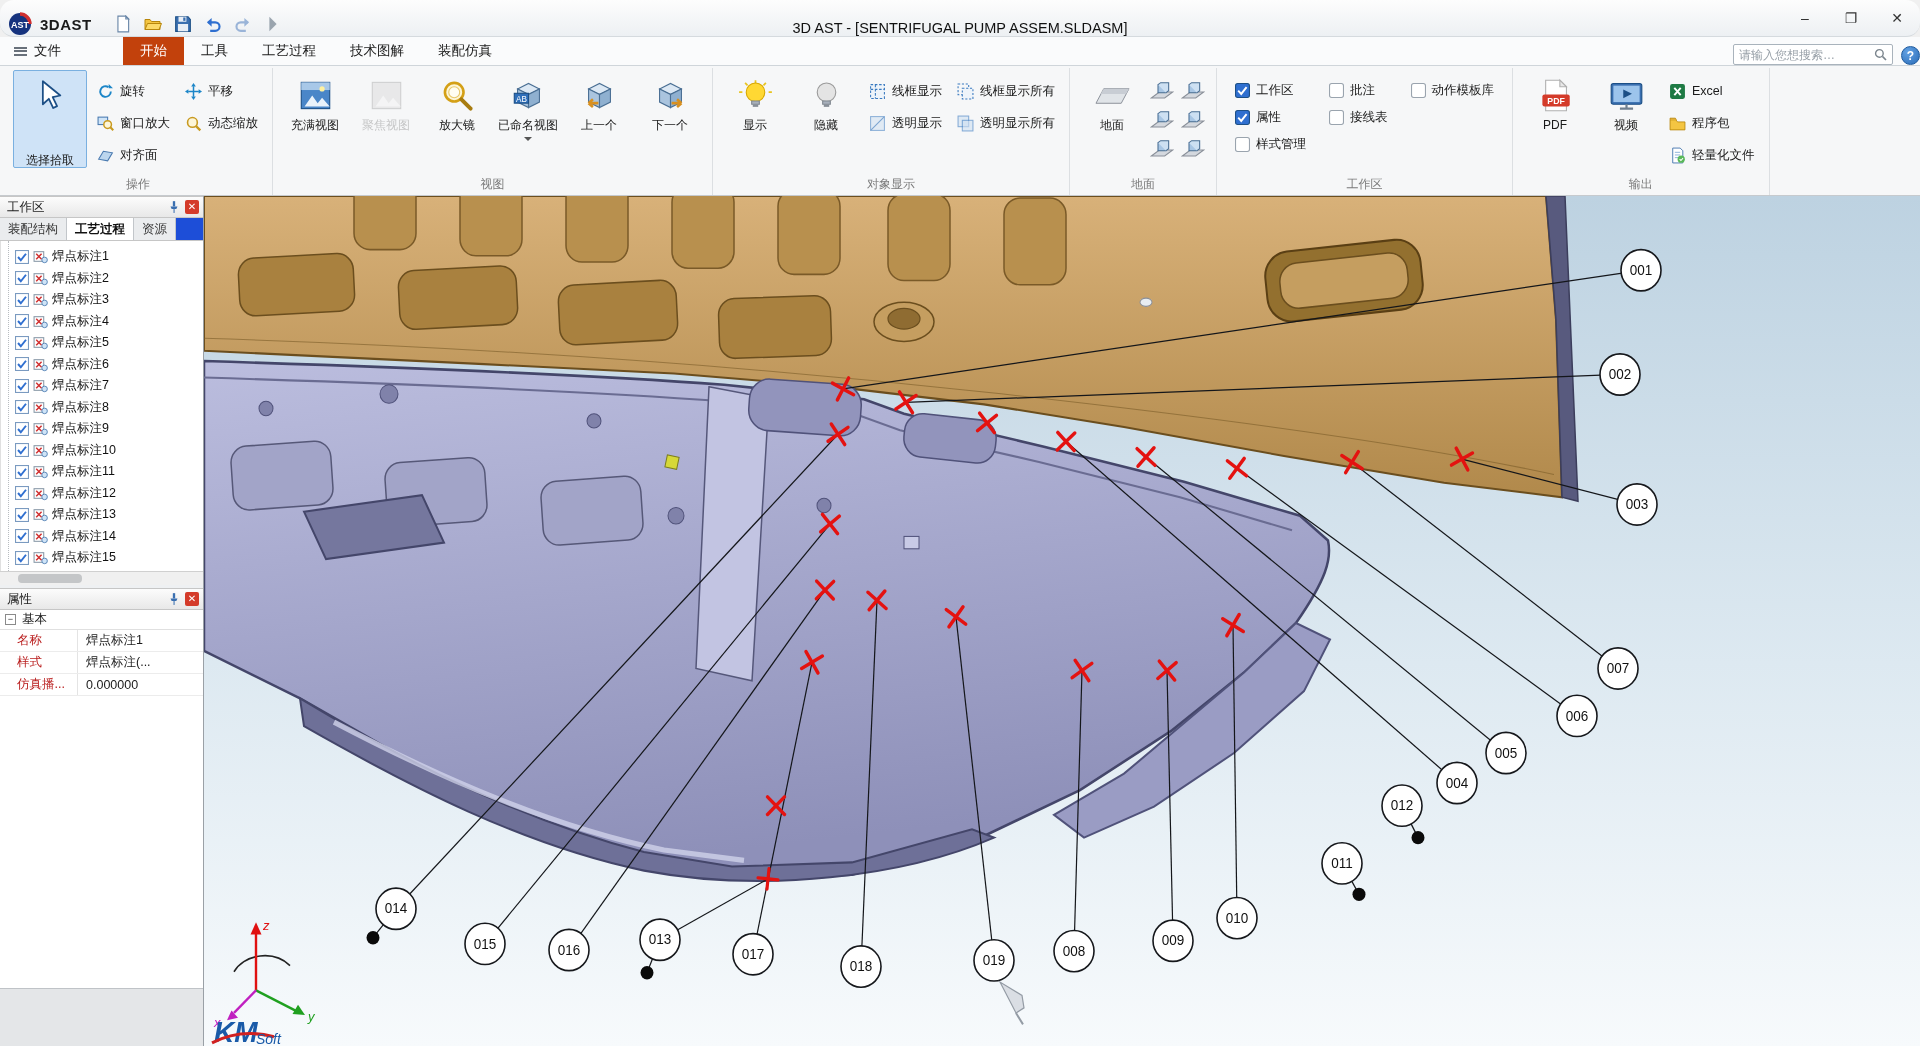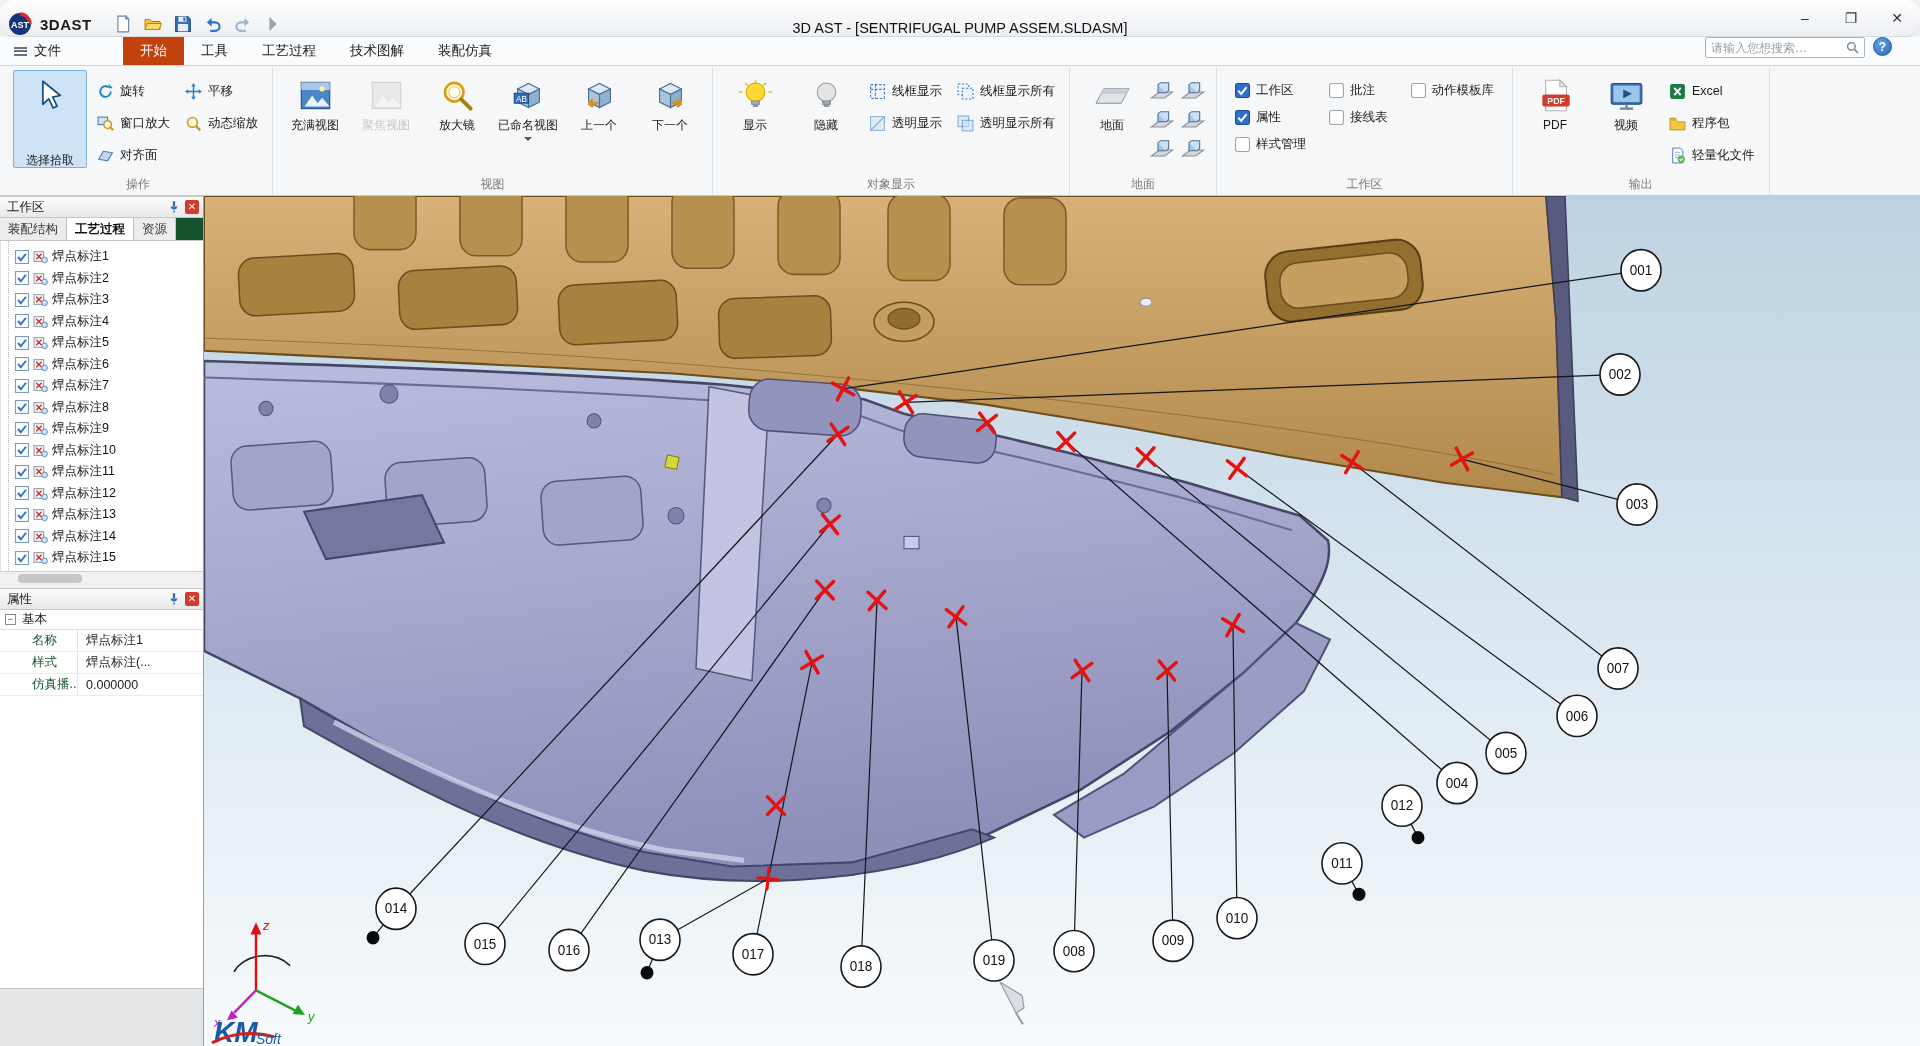--- a/index.html
+++ b/index.html
@@ -18,21 +18,21 @@
 .tb-controls{margin-left:auto;display:flex;z-index:2;}
 .tb-controls .wbtn{width:46px;height:36px;display:flex;align-items:center;justify-content:center;font-size:14px;color:#333;cursor:pointer;}
 
 .menurow{height:29px;background:#fafbfc;border-bottom:1px solid #cfd5da;display:flex;align-items:stretch;flex:0 0 auto;gap:48px;}
 .file-btn{display:flex;align-items:center;gap:7px;padding:0 14px;font-size:13.5px;color:#1a1a1a;cursor:pointer;}
 .hamb{display:inline-block;width:13px;height:9px;border-top:2px solid #68707a;border-bottom:2px solid #68707a;position:relative;}
 .hamb::after{content:"";position:absolute;left:0;right:0;top:1.5px;height:2px;background:#68707a;}
 .mtabs{display:flex;align-items:stretch;}
 .mtab{display:flex;align-items:center;padding:0 17px;font-size:13.5px;color:#1a1a1a;cursor:pointer;}
 .mtab.active{background:#c2410c;color:#fff;}
-.m-right{margin-left:auto;display:flex;align-items:flex-start;gap:8px;padding-right:28px;}
+.m-right{margin-left:auto;display:flex;align-items:flex-end;gap:8px;padding-right:0;}
 .searchbox{width:160px;height:21px;border:1px solid #a9b3bc;border-radius:2px;background:#fff;display:flex;align-items:center;padding:0 5px;}
 .searchbox input{flex:1;border:none;outline:none;font-size:12px;color:#333;min-width:0;background:transparent;}
 .searchbox input::placeholder{color:#98a0a8;}
 .sicon{width:13px;height:13px;display:inline-flex;}
 .sicon svg{width:100%;height:100%;}
 .help{width:19px;height:19px;border-radius:50%;background:radial-gradient(circle at 35% 30%,#63a2e4,#2a6cb8);color:#fff;font-weight:bold;font-size:12px;display:flex;align-items:center;justify-content:center;cursor:pointer;border:1px solid #1d5a9e;}
 
 .ribbon{height:130px;background:#f6f7f8;border-bottom:1px solid #c6cace;display:flex;align-items:stretch;padding:2px 2px 0 4px;flex:0 0 auto;}
 .rgroup{position:relative;display:flex;flex-direction:column;border-right:1px solid #dcdfe2;padding:2px 9px 18px 9px;}
 .rcontent{flex:1;display:flex;align-items:flex-start;gap:5px;}
@@ -57,33 +57,33 @@
 .cb{width:15px;height:15px;display:inline-flex;flex:0 0 auto;}
 .cb svg{width:100%;height:100%;}
 
 .main{flex:1;display:flex;min-height:0;}
 .leftcol{width:204px;background:#eef0f2;border-right:1px solid #9aa0a6;display:flex;flex-direction:column;flex:0 0 auto;}
 .panel-header{height:22px;background:linear-gradient(#fcfcfc,#e8e8e8);border-top:1px solid #c6c6c6;border-bottom:1px solid #c6c6c6;display:flex;align-items:center;padding:0 4px 0 7px;font-size:12.5px;color:#1a1a1a;flex:0 0 auto;}
 .ph-title{flex:1;}
 .ph-pin{width:14px;height:14px;margin-right:4px;cursor:pointer;display:inline-flex;}
 .ph-pin svg{width:100%;height:100%;}
 .ph-close{width:14px;height:14px;background:#d43b2a;color:#fff;font-size:10px;line-height:13px;text-align:center;border-radius:2px;cursor:pointer;}
-.ws-tabs{height:23px;display:flex;background:#14532d;border-bottom:1px solid #c6c6c6;flex:0 0 auto;}
+.ws-tabs{height:23px;display:flex;background:#1d4ed8;border-bottom:1px solid #c6c6c6;flex:0 0 auto;}
 .ws-tab{padding:0 8px;display:flex;align-items:center;font-size:12.5px;color:#333;border-right:1px solid #c2c6ca;cursor:pointer;background:#eaecee;}
 .ws-tab.active{background:#fff;font-weight:bold;color:#111;}
 .tree{height:330px;background:#fff;overflow:hidden;padding:5px 0 0 14px;position:relative;flex:0 0 auto;border-left:1px solid #e0e0e0;}
 .tree::before{content:"";position:absolute;left:7px;top:0;bottom:0;border-left:1px dotted #b8bcc0;}
 .tree-row{display:flex;align-items:center;gap:4px;height:21.5px;font-size:12.5px;color:#111;cursor:pointer;white-space:nowrap;}
 .hscroll{height:14px;background:#f0f0f0;border-top:1px solid #d0d0d0;position:relative;flex:0 0 auto;}
 .hscroll .thumb{position:absolute;left:18px;top:2px;width:64px;height:9px;background:#c4c6c8;border-radius:4px;cursor:pointer;}
 .props{margin-top:3px;display:flex;flex-direction:column;flex:1;min-height:0;}
 .prop-group{height:20px;display:flex;align-items:center;gap:6px;padding-left:5px;background:#f3f3f3;border-bottom:1px solid #e0e0e0;font-size:12.5px;color:#1a1a1a;flex:0 0 auto;background:#fff;}
 .minusbox{width:11px;height:11px;border:1px solid #8a8a8a;background:#fff;font-size:9px;line-height:9px;text-align:center;color:#333;flex:0 0 auto;}
 .prop-row{display:flex;height:22px;border-bottom:1px solid #ececec;font-size:12.5px;align-items:center;background:#fff;}
-.prop-label{width:78px;padding-left:32px;color:#14532d;border-right:1px solid #e4e4e4;overflow:hidden;white-space:nowrap;height:100%;display:flex;align-items:center;}
+.prop-label{width:78px;padding-left:17px;color:#b91c1c;border-right:1px solid #e4e4e4;overflow:hidden;white-space:nowrap;height:100%;display:flex;align-items:center;}
 .prop-value{flex:1;padding-left:8px;color:#1a1a1a;overflow:hidden;white-space:nowrap;}
 .props-fill{flex:1;background:#fff;}
 .leftcol-footer{height:58px;background:#e4e6e8;border-top:1px solid #bfc3c7;flex:0 0 auto;}
 
 .viewport{flex:1;position:relative;overflow:hidden;background:#dde9f1;}
 .viewport svg.layer{position:absolute;left:0;top:0;width:100%;height:100%;}
 
 .statusbar{height:26px;background:#f0f0f0;border-top:1px solid #c6c6c6;display:flex;align-items:center;padding-left:18px;font-size:12.5px;color:#1a1a1a;flex:0 0 auto;}
 </style>
 </head>

